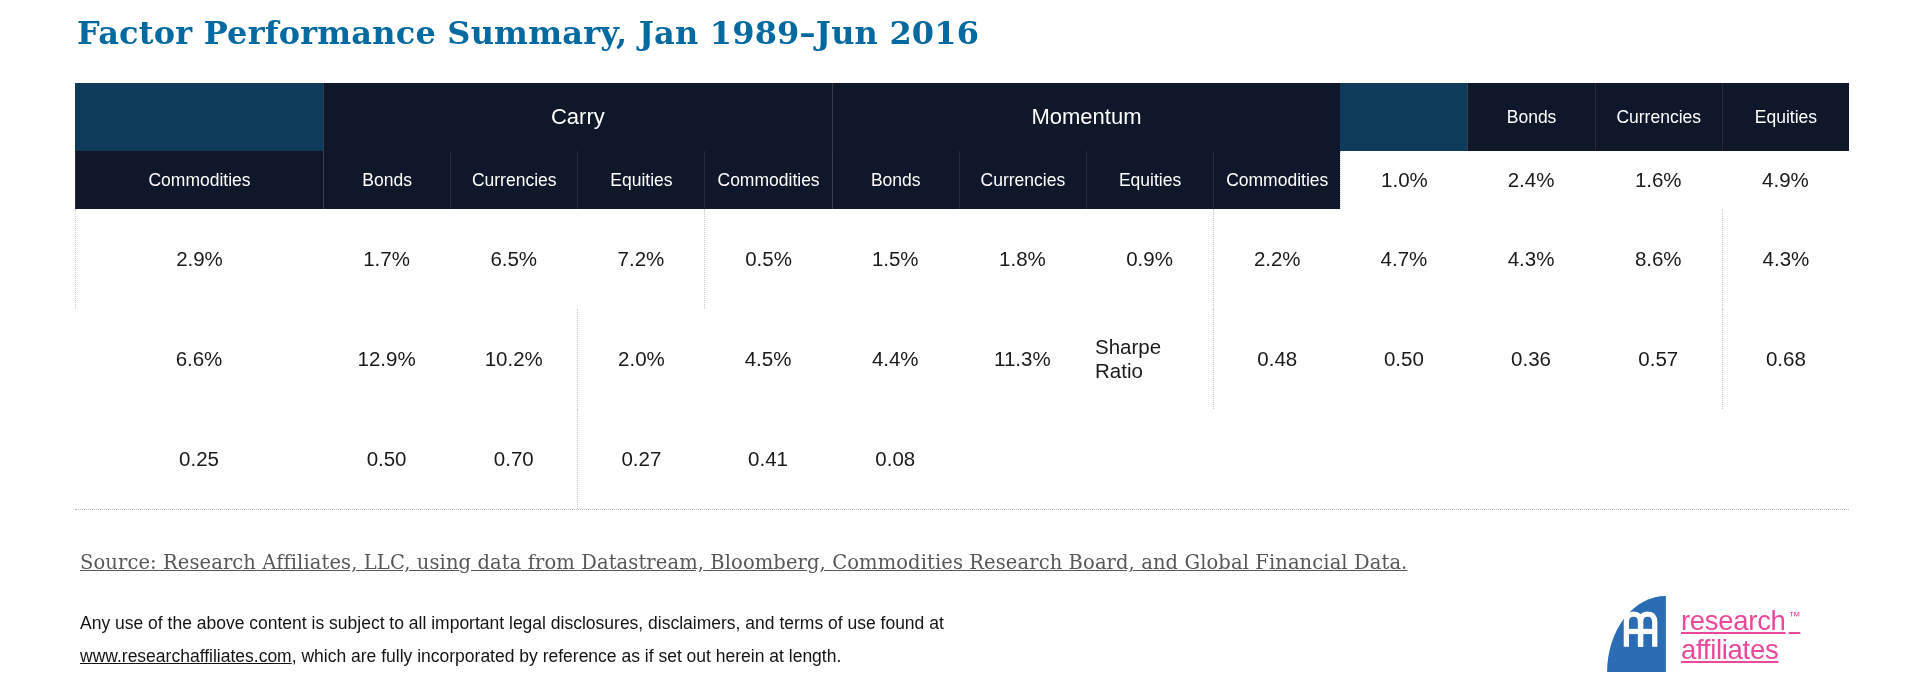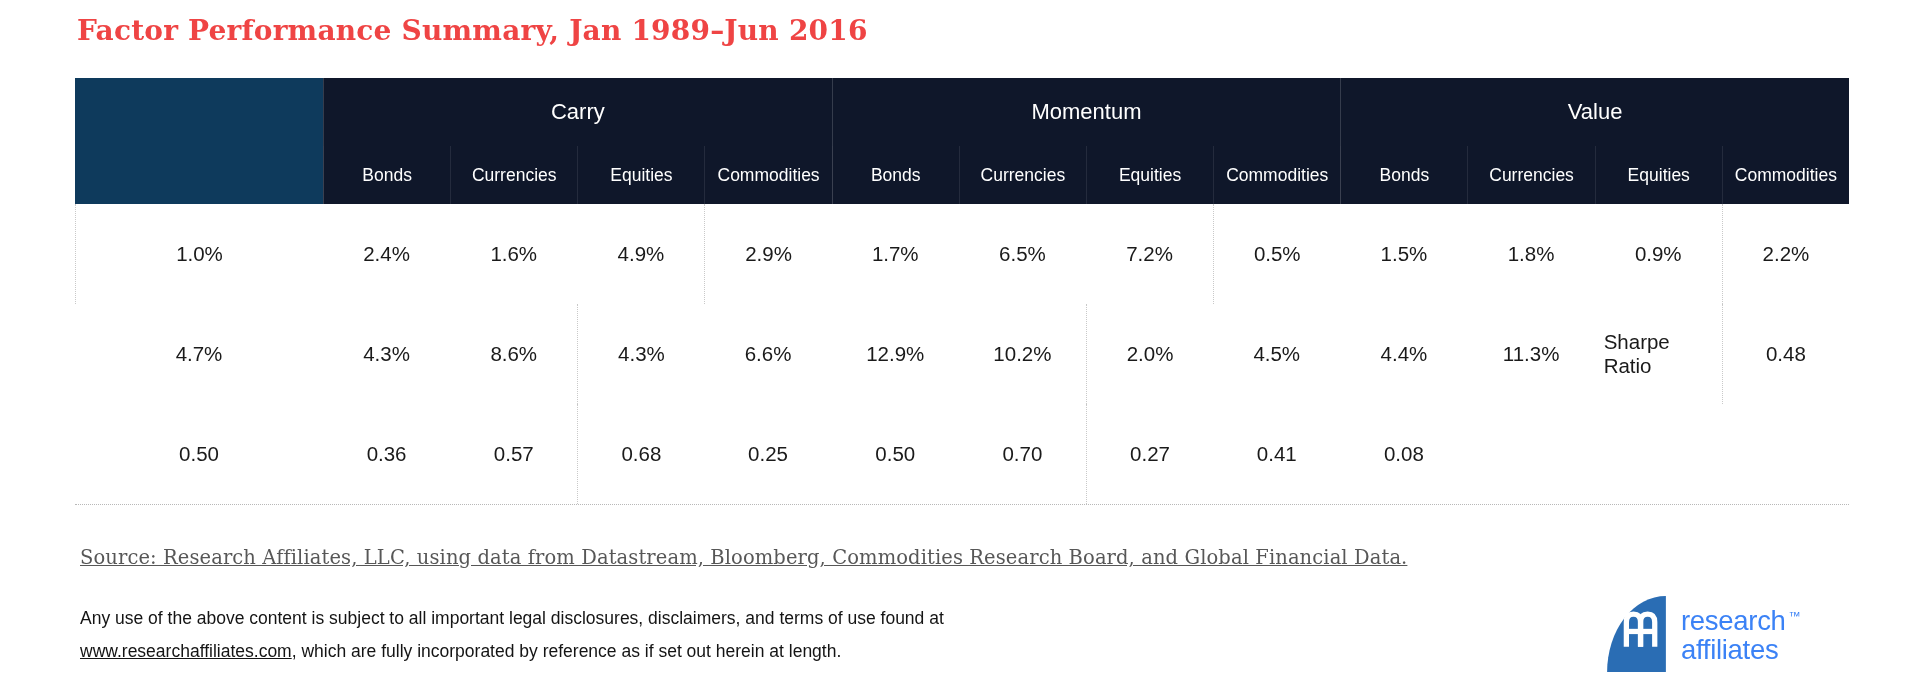--- a/index.html
+++ b/index.html
@@ -4,21 +4,21 @@
 <style>
   * { margin:0; padding:0; box-sizing:border-box; }
   html,body { background:#ffffff; }
   body {
     width:1920px; height:699px; overflow:hidden; position:relative;
     font-family:"Liberation Sans", sans-serif; color:#1a1a1a;
   }
   .page-title {
     margin:14px 0 0 77px;
     font-family:"DejaVu Serif", serif;
-    font-weight:700; font-size:28px; color:#ef4444;
+    font-weight:700; font-size:32px; color:#0369a1;
     letter-spacing:0.2px;
   }
   .grid {
     margin:31px 0 0 75px;
     width:1774px;
     display:grid;
     grid-template-columns:248px repeat(12, 1fr);
     grid-template-rows:68px 58px 100px 100px 100px;
     border-bottom:1px dotted #b8b8b8;
   }
@@ -46,36 +46,35 @@
     font-size:17.5px; color:#141414; line-height:33px; max-width:1000px;
   }
   .legal-note a { color:#141414; text-decoration:underline; }
   .logo {
     position:absolute; left:1607px; top:596px;
     display:flex; align-items:flex-start; gap:15px;
   }
   .logo-mark { display:block; }
   .wordmark {
     margin-top:6px;
-    font-size:27.5px; line-height:29px; color:#3b82f6;
-    font-weight:400; letter-spacing:-0.3px; white-space:nowrap;
+    font-size:27.5px; line-height:29px; color:#ec4899;
+    font-weight:400; letter-spacing:-0.3px; white-space:nowrap;text-decoration:underline;
   }
   .wordmark sup { font-size:12px; vertical-align:10px; margin-left:3px; }
 </style>
 </head>
 <body>
 
 <h1 class="page-title">Factor Performance Summary, Jan 1989–Jun 2016</h1>
 
 <div class="grid">
 
   <div class="hc c-corner"></div>
   <div class="hc c-group">Carry</div>
   <div class="hc c-group">Momentum</div>
-  <div class="hc c-group">Value</div>
 
   <div class="hc c-subcorner"></div>
   <div class="hc c-sub gs">Bonds</div>
   <div class="hc c-sub">Currencies</div>
   <div class="hc c-sub">Equities</div>
   <div class="hc c-sub">Commodities</div>
   <div class="hc c-sub gs">Bonds</div>
   <div class="hc c-sub">Currencies</div>
   <div class="hc c-sub">Equities</div>
   <div class="hc c-sub">Commodities</div>

